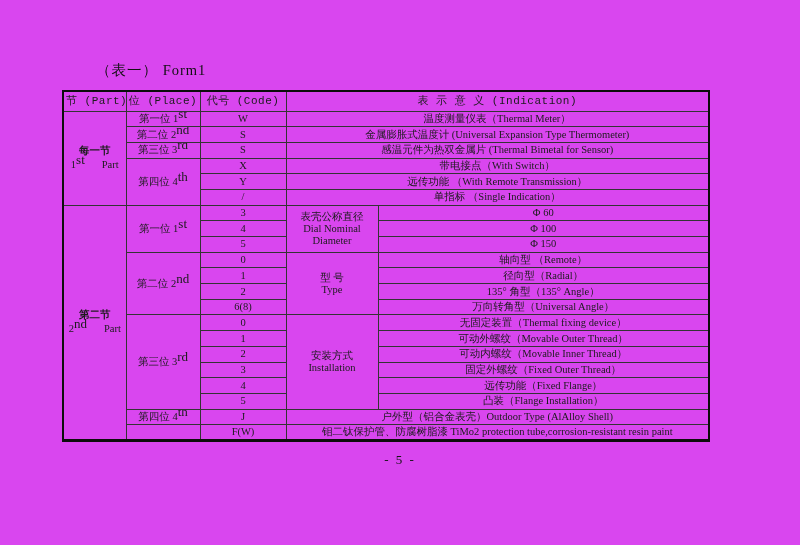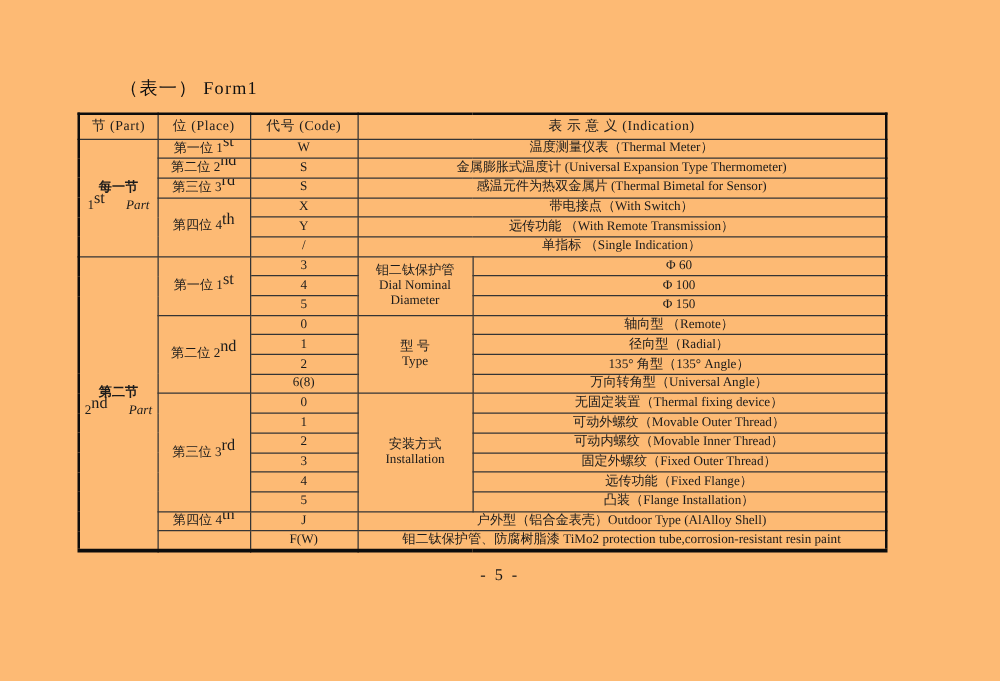--- a/index.html
+++ b/index.html
@@ -1,47 +1,47 @@
 <!DOCTYPE html>
 <html><head>
 <meta charset="utf-8">
 <style>
   html,body{margin:0;padding:0;}
   body{
     width:800px;height:545px;background:#ffffff;
     font-family:"Liberation Serif","DejaVu Serif",serif;
     color:#151515;
   }
-  .page{position:relative;width:800px;height:545px;background:#fdba74;overflow:hidden;}
+  .page{position:relative;width:800px;height:545px;background:#d946ef;overflow:hidden;}
   .doc-title{
     position:absolute;left:96px;top:61px;
     font-size:14.5px;letter-spacing:1px;color:#101010;
   }
   .form-table{
     position:absolute;left:62px;top:90px;width:646px;
     border-collapse:collapse;table-layout:fixed;
     border:2px solid #0c0c0c;border-bottom-width:3px;
   }
   .form-table tr{height:15.7px;}
-  .form-table tr.hdr{height:20px;}
+  .form-table tr.hdr{height:20px;font-family:Liberation Mono, monospace;}
   .form-table td{
     border:1px solid #343434;
     padding:0 2px;
     font-size:10.5px;line-height:1.12;
     overflow:hidden;white-space:nowrap;
     color:#1b1b1b;vertical-align:middle;
   }
   .form-table td.hdrcell{font-size:11px;letter-spacing:.5px;}
   .center{text-align:center;}
   .ind{text-align:center;padding-left:5px;}
   .ind.mid{text-align:center;}
   sup{font-size:13px;line-height:0;vertical-align:super;}
   .part-zh{line-height:1.35;font-weight:bold;}
   .part-en{line-height:1.35;}
-  .sp{margin-left:17px;font-style:italic;}
+  .sp{margin-left:17px;}
   .group-cell div{line-height:1.12;white-space:nowrap;}
   .page-number{
     position:absolute;left:0;top:452px;width:800px;
     text-align:center;font-size:13px;letter-spacing:2px;color:#141414;
   }
 </style>
 </head>
 <body>
 
 <div class="page">
@@ -104,21 +104,21 @@
     </tr>
 
     <tr>
       <td class="center" rowspan="15">
         <div class="part-zh">第二节</div>
         <div class="part-en"><span>2</span><sup>nd</sup><span class="sp">Part</span></div>
       </td>
       <td class="center" rowspan="3"><span>第一位 1</span><sup>st</sup></td>
       <td class="center">3</td>
       <td class="center group-cell" rowspan="3">
-        <div>钼二钛保护管</div>
+        <div>表壳公称直径</div>
         <div>Dial Nominal</div>
         <div>Diameter</div>
       </td>
       <td class="center">Φ 60</td>
     </tr>
 
     <tr>
       <td class="center">4</td>
       <td class="center">Φ 100</td>
     </tr>

